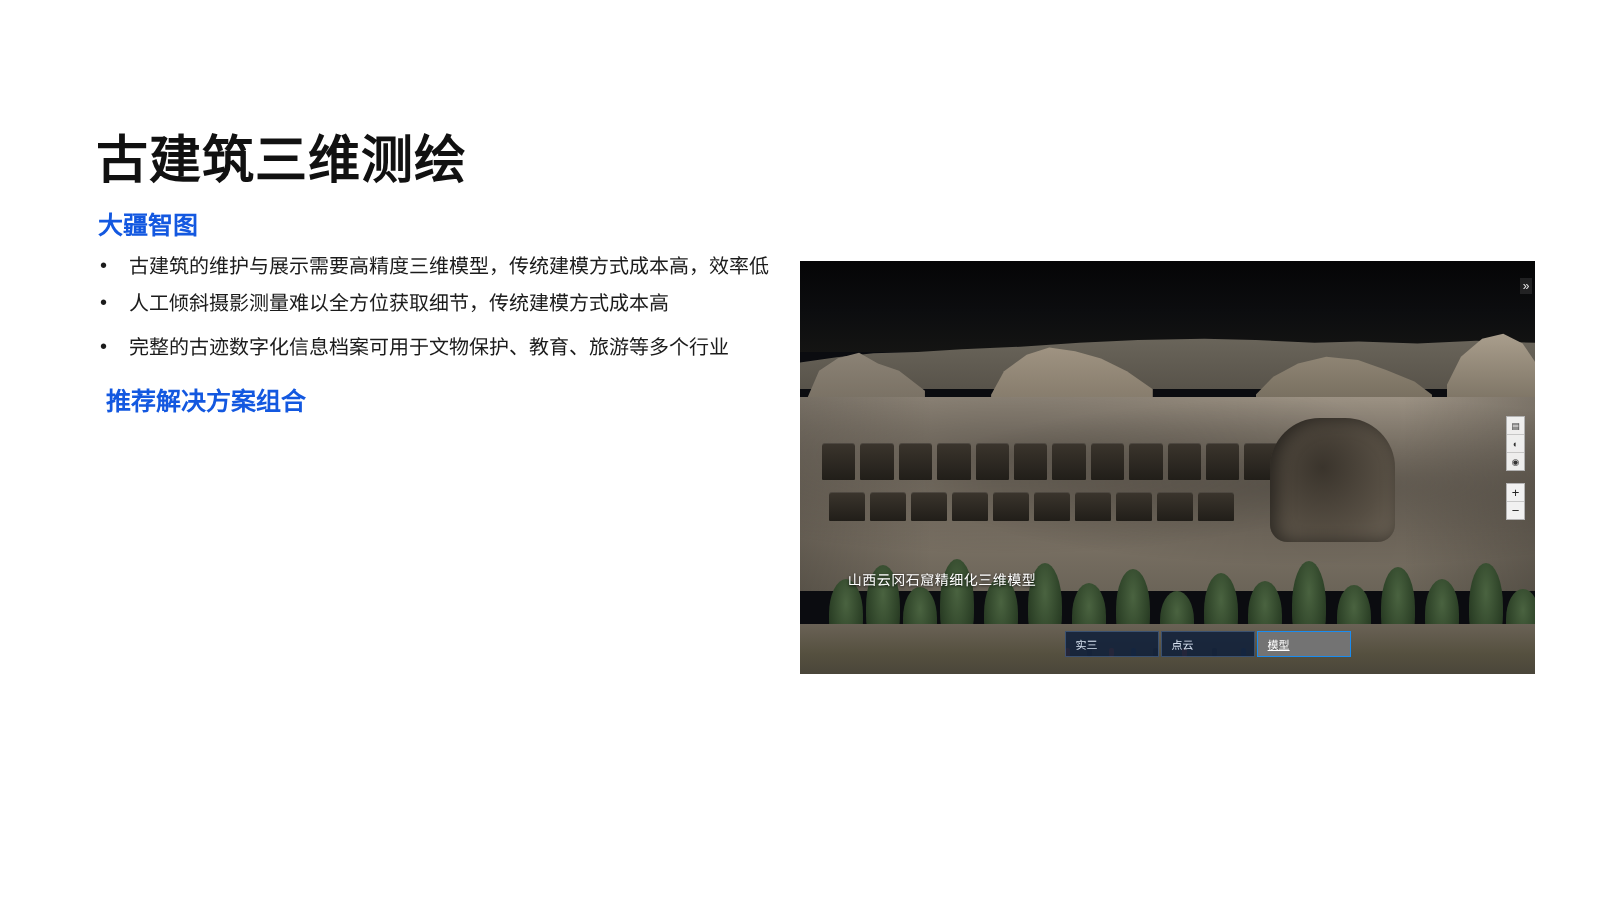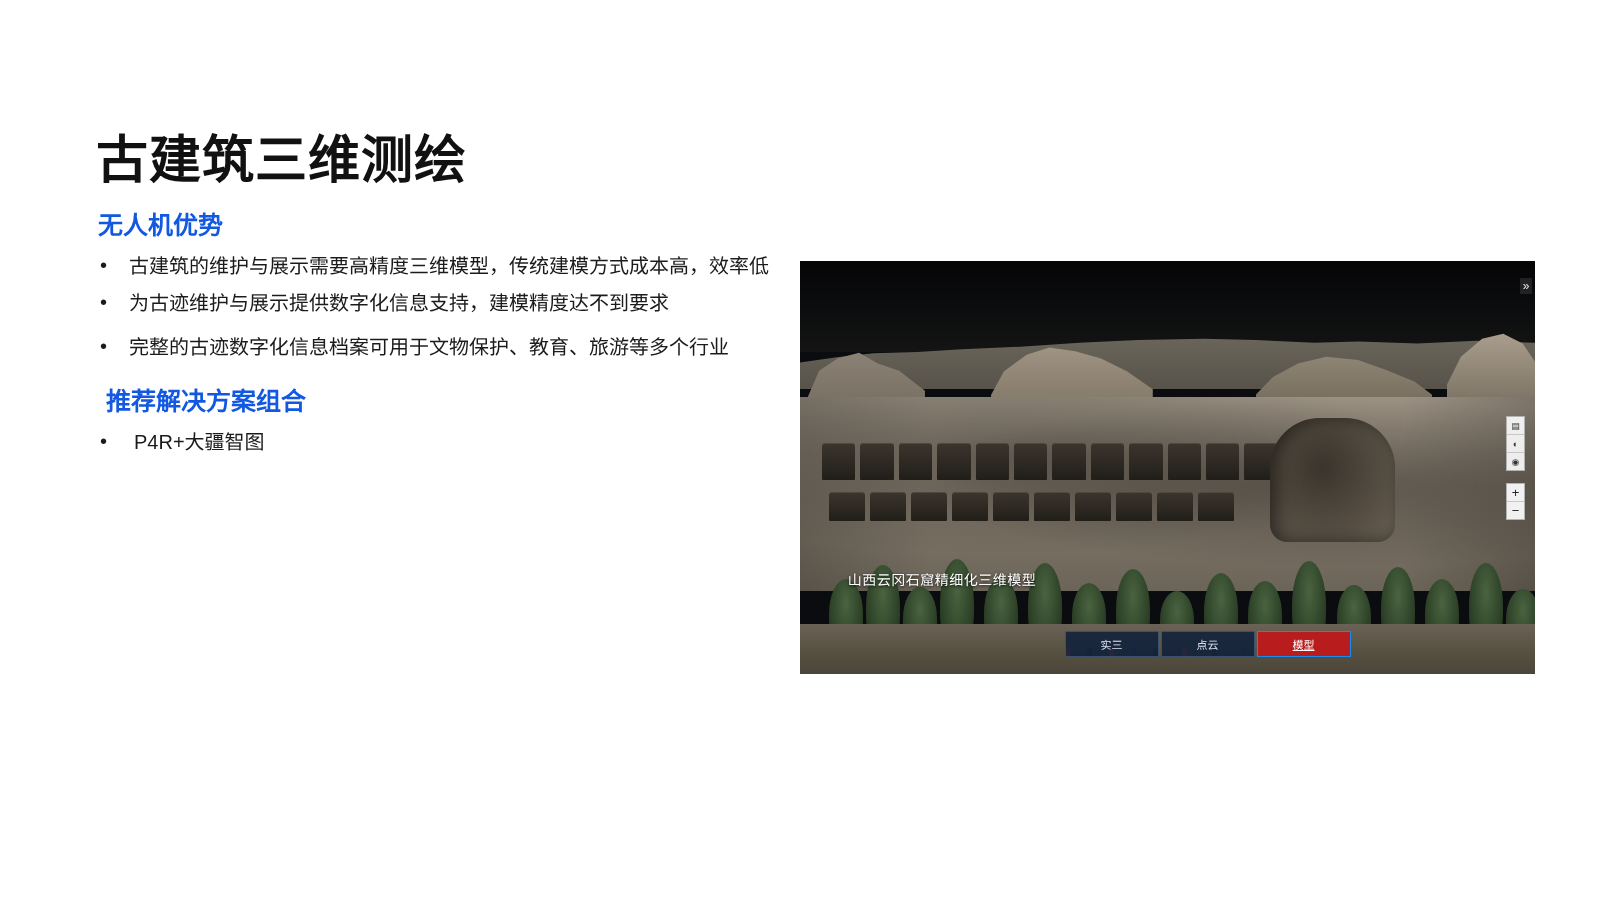--- a/index.html
+++ b/index.html
@@ -249,27 +249,27 @@
     left: 36%;
     bottom: 4.2%;
     display: flex;
     gap: 2px;
   }
   .viewer-tab {
     min-width: 72px;
     padding: 4px 10px;
     font-size: 11px;
     color: #d8e3f2;
-    text-align: center;
+    text-align: left;
     background: rgba(16, 32, 58, 0.88);
     border: 1px solid rgba(120, 160, 210, 0.35);
     white-space: nowrap;
   }
   .viewer-tab.active {
-    background: #b91c1c;
+    background: #737373;
     color: #ffffff;
     border-color: #1a8cf0;
     text-decoration: underline;
   }
 
   .viewer-chevron {
     position: absolute;
     right: 3px;
     top: 17px;
     width: 12px;
@@ -326,37 +326,36 @@
 </style>
 </head>
 <body>
 
 <div class="slide">
 
   <h1 class="slide-title">古建筑三维测绘</h1>
 
   <div class="left-col">
 
-    <h2 class="section-heading">无人机优势</h2>
+    <h2 class="section-heading">大疆智图</h2>
     <ul class="bullet-list">
       <li class="bullet-item">古建筑的维护与展示需要高精度三维模型，传统建模方式成本高，效率低</li>
-      <li class="bullet-item">为古迹维护与展示提供数字化信息支持，建模精度达不到要求</li>
+      <li class="bullet-item">人工倾斜摄影测量难以全方位获取细节，传统建模方式成本高</li>
     </ul>
 
     <div class="gap-sm"></div>
 
     <ul class="bullet-list">
       <li class="bullet-item">完整的古迹数字化信息档案可用于文物保护、教育、旅游等多个行业</li>
     </ul>
 
     <div class="gap-md"></div>
 
     <h2 class="section-heading indent-more">推荐解决方案组合</h2>
     <ul class="bullet-list">
-      <li class="bullet-item pad-left-extra">P4R+大疆智图</li>
     </ul>
 
   </div>
 
   <div class="media-panel">
     <div class="sky"></div>
     <div class="ridge-far"></div>
     <div class="ridge-left-rock"></div>
     <div class="ridge-mid-rock"></div>
     <div class="ridge-right-rock"></div>

